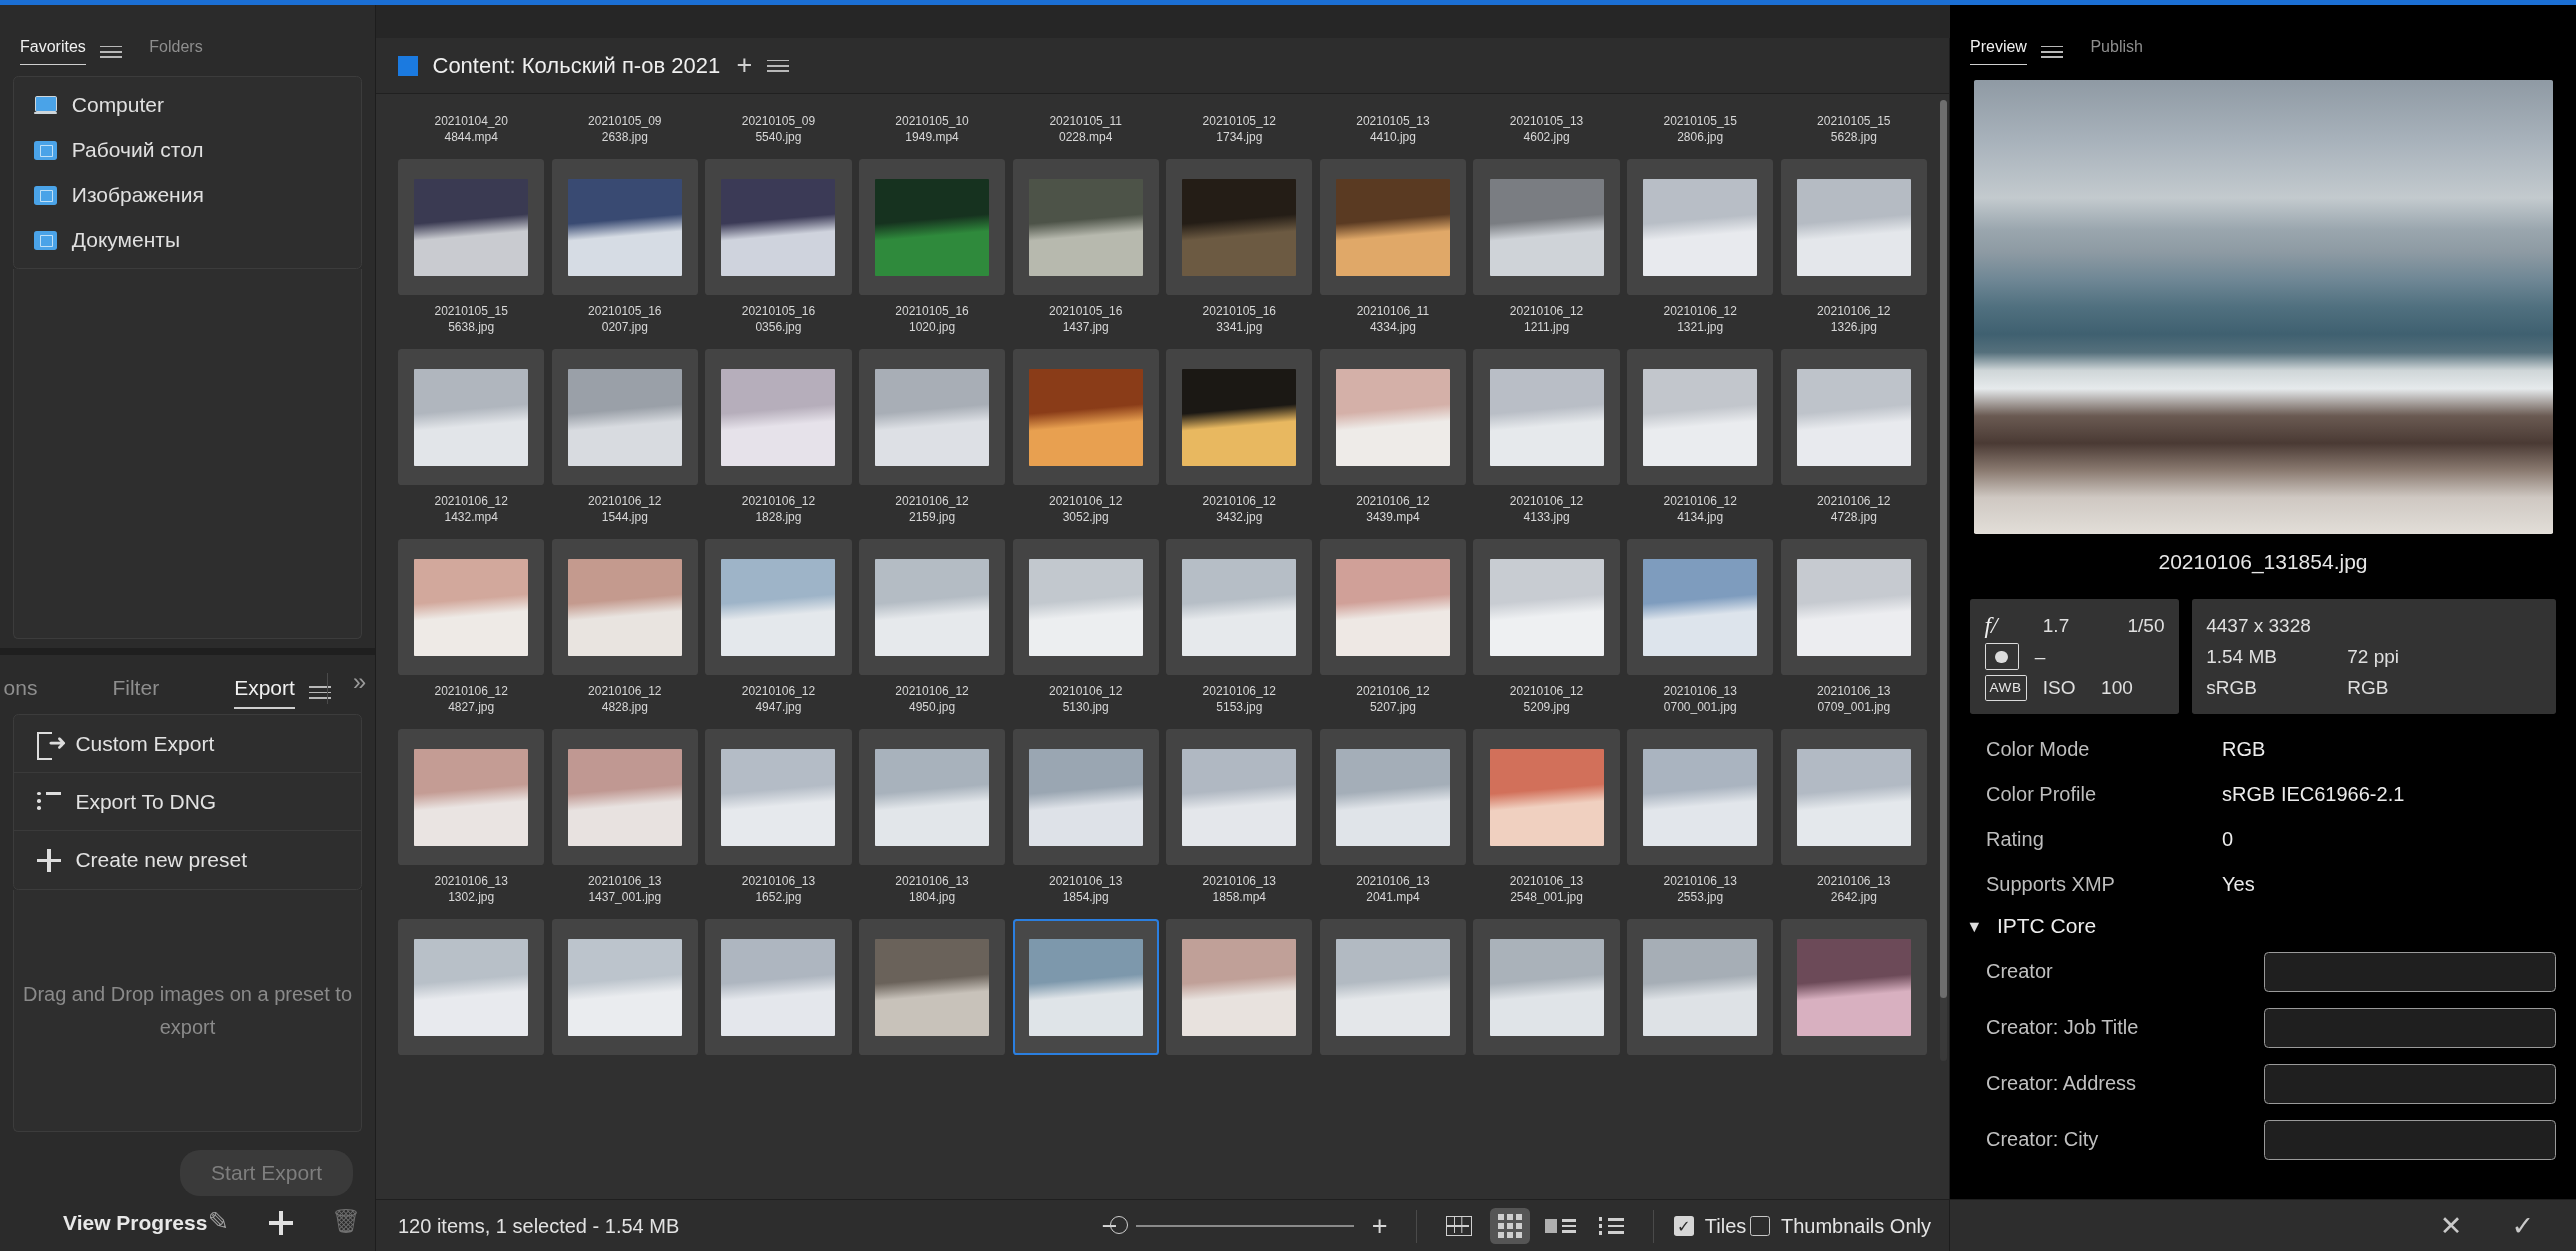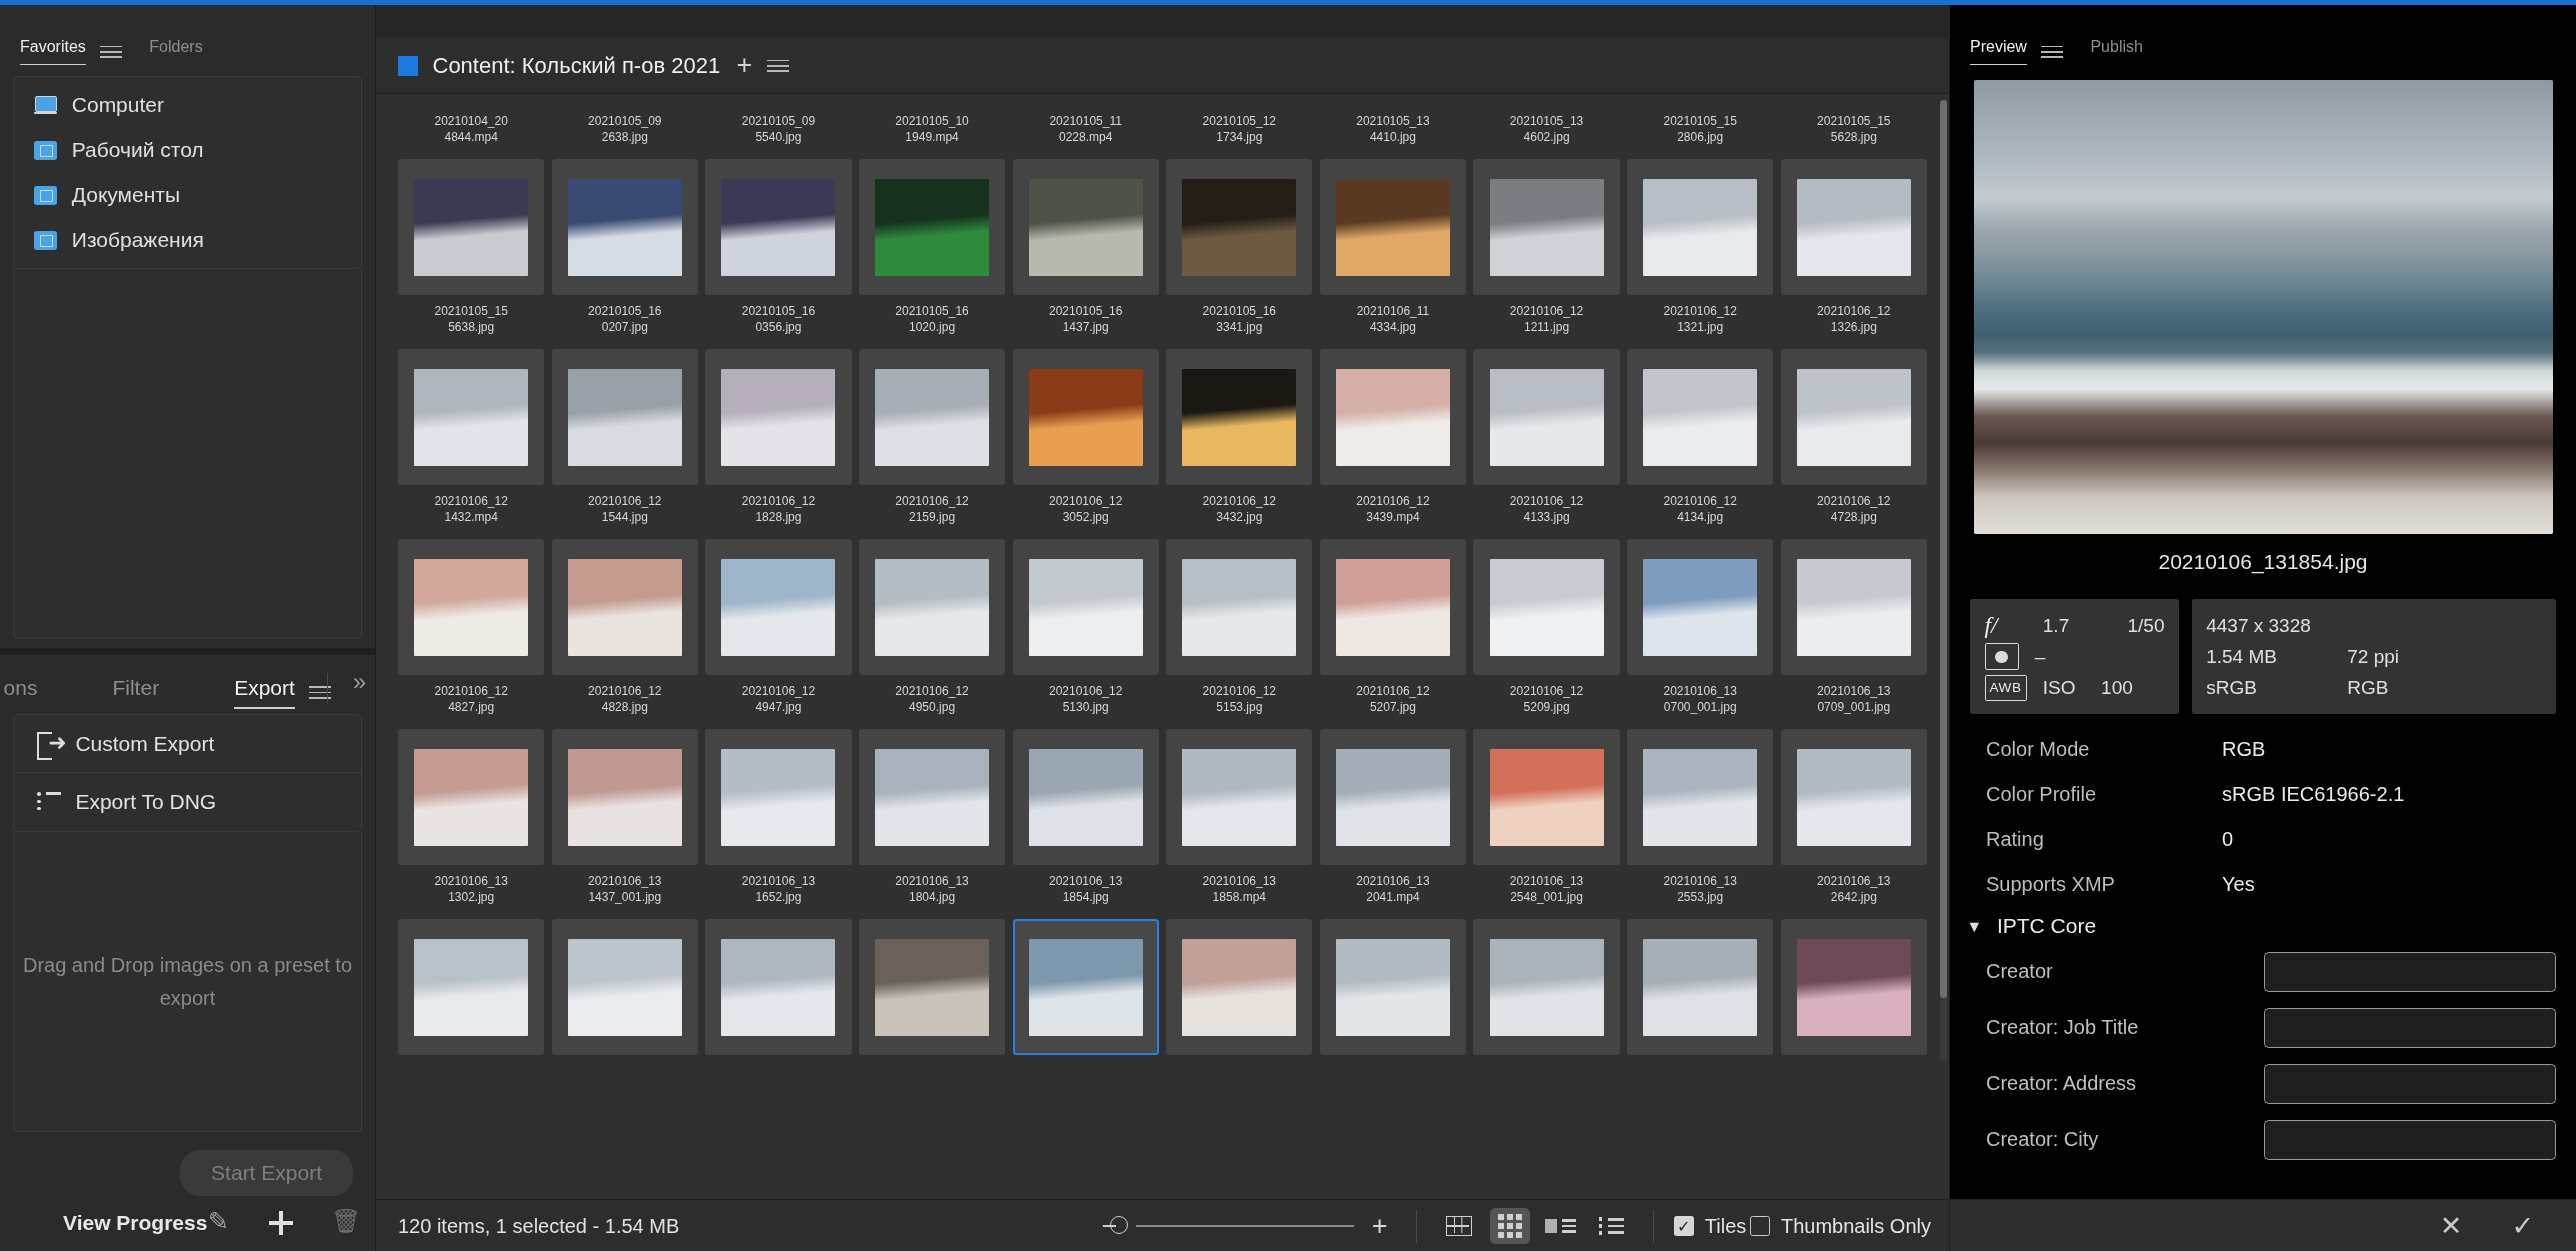--- a/index.html
+++ b/index.html
@@ -227,25 +227,25 @@
           <div class="fav-item">
             <span class="ic-computer"></span>
             <span class="fav-label">Computer</span>
           </div>
           <div class="fav-item">
             <span class="ic-folder"></span>
             <span class="fav-label">Рабочий стол</span>
           </div>
           <div class="fav-item">
             <span class="ic-folder"></span>
-            <span class="fav-label">Документы</span>
+            <span class="fav-label">Изображения</span>
           </div>
           <div class="fav-item">
             <span class="ic-folder"></span>
-            <span class="fav-label">Изображения</span>
+            <span class="fav-label">Документы</span>
           </div>
         </div>
         <div class="left-spacer"></div>
       </div>
 
       <div class="divider-h"></div>
 
       <div class="export-panel">
         <div class="export-tabs">
           <div class="ptab" style="margin-left:3.6px">ons</div>
@@ -270,20 +270,24 @@
           <div class="preset-row">
             <span class="ic-list">
                 <b></b>
                 <b></b>
                 <b></b>
                 <i></i>
                 <i></i>
                 <i></i>
               </span>
             <span>Export To DNG</span>
+          </div>
+          <div class="preset-row">
+            <span class="ic-plus"></span>
+            <span>Create new preset</span>
           </div>
         </div>
 
         <div class="dropzone">Drag and Drop
 images on a preset
 to export</div>
 
         <div class="export-footer">
           <button class="start-export-btn">Start Export</button>
         </div>

